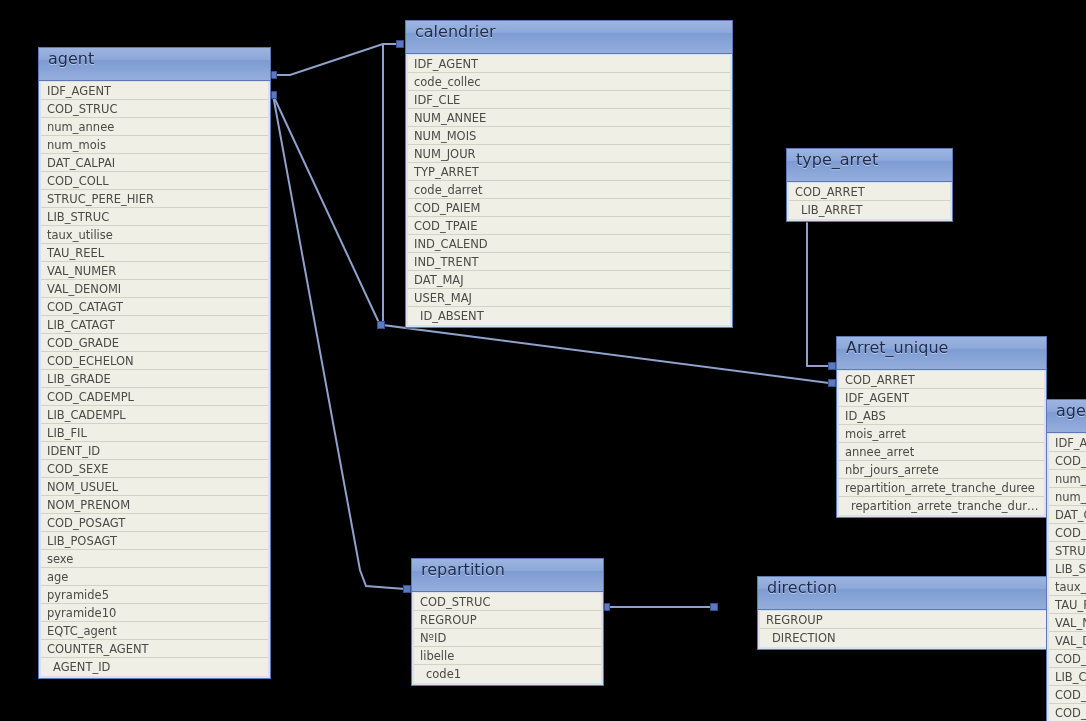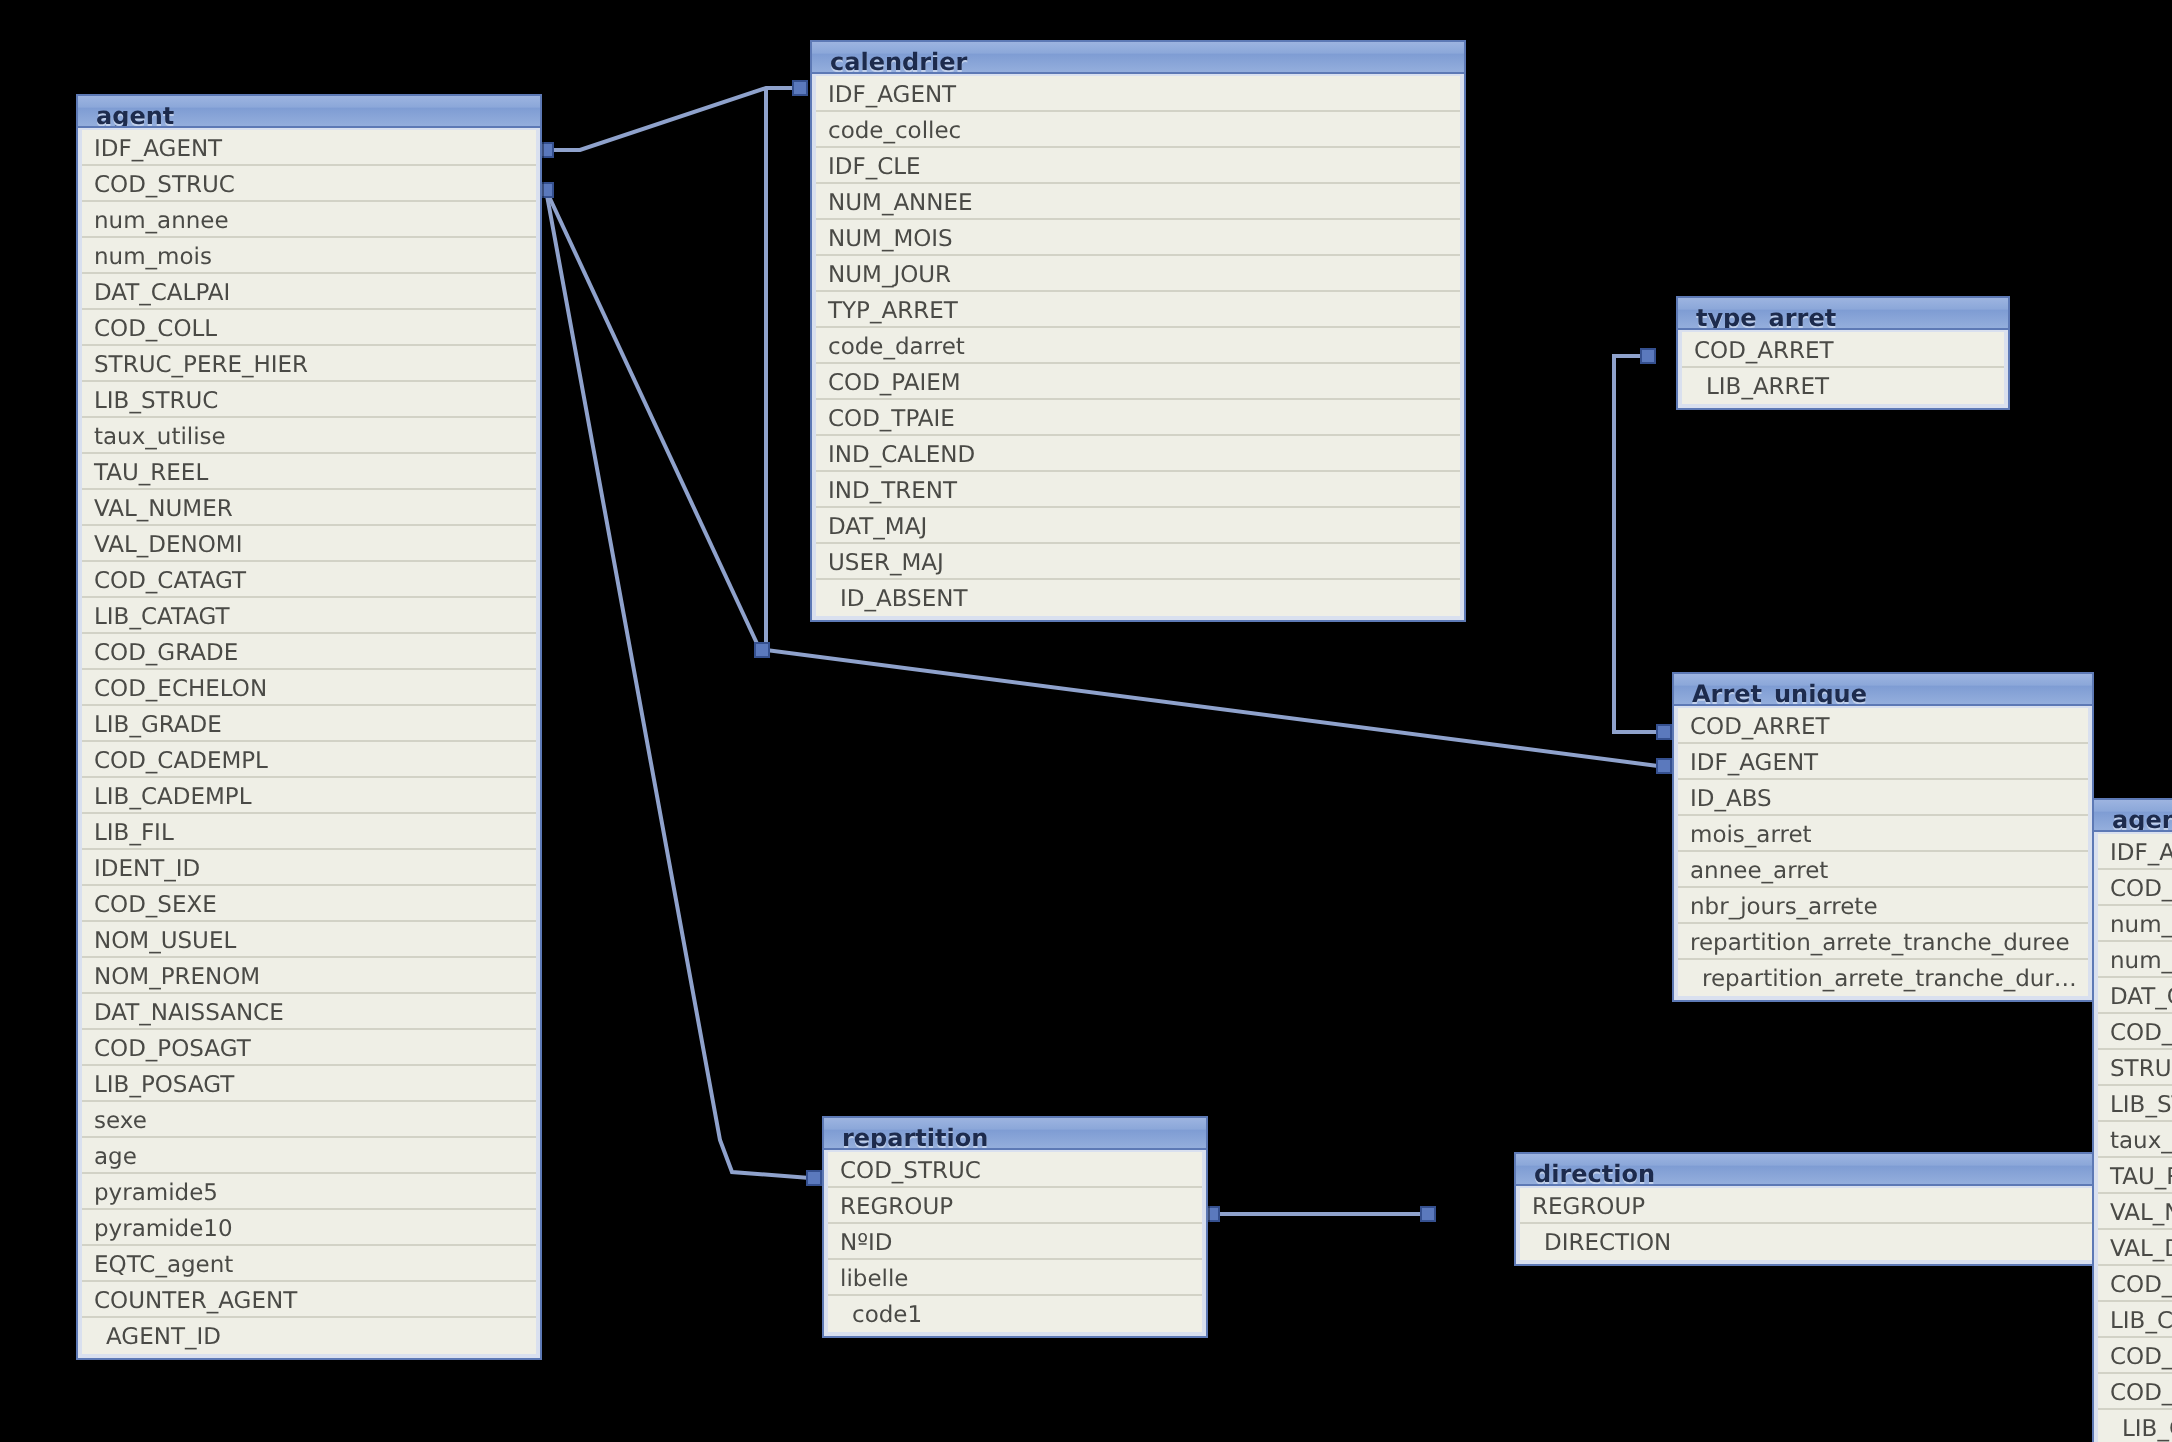--- a/index.html
+++ b/index.html
@@ -28,26 +28,26 @@
   
   .entity {
     position: absolute;
     box-sizing: border-box;
     background: #eceadf;
     border: 1px solid #5d79b5;
     box-shadow: 1px 1px 0 rgba(0,0,0,0.35);
   }
   .entity-header {
     position: relative;
-    height: 16px;
+    height: 33px;
     line-height: 21px;
     padding: 0 0 0 9px;
     box-sizing: border-box;
-    font-size: 12px;
-    font-weight: bold;
+    font-size: 16px;
+    font-weight: normal;
     color: #1d2b4d;
     background: linear-gradient(to bottom,
         #9db4e0 0%,
         #8ba7d9 38%,
         #7e9cd3 39%,
         #94aedc 100%);
     border-bottom: 1px solid #5d79b5;
     text-shadow: 0 1px 0 rgba(255,255,255,0.45);
     overflow: hidden;
     white-space: nowrap;
@@ -116,21 +116,20 @@
         <div class="field">COD_GRADE</div>
         <div class="field">COD_ECHELON</div>
         <div class="field">LIB_GRADE</div>
         <div class="field">COD_CADEMPL</div>
         <div class="field">LIB_CADEMPL</div>
         <div class="field">LIB_FIL</div>
         <div class="field">IDENT_ID</div>
         <div class="field">COD_SEXE</div>
         <div class="field">NOM_USUEL</div>
         <div class="field">NOM_PRENOM</div>
-        <div class="field">DAT_NAISSANCE</div>
         <div class="field">COD_POSAGT</div>
         <div class="field">LIB_POSAGT</div>
         <div class="field">sexe</div>
         <div class="field">age</div>
         <div class="field">pyramide5</div>
         <div class="field">pyramide10</div>
         <div class="field">EQTC_agent</div>
         <div class="field">COUNTER_AGENT</div>
         <div class="field">AGENT_ID</div>
       </div>
@@ -148,21 +147,21 @@
         <div class="field">code_darret</div>
         <div class="field">COD_PAIEM</div>
         <div class="field">COD_TPAIE</div>
         <div class="field">IND_CALEND</div>
         <div class="field">IND_TRENT</div>
         <div class="field">DAT_MAJ</div>
         <div class="field">USER_MAJ</div>
         <div class="field">ID_ABSENT</div>
       </div>
     </div>
-    <div class="entity" style="left: 838px; top: 148px; width: 167px;">
+    <div class="entity" style="left: 786px; top: 148px; width: 167px;">
       <div class="entity-header">type_arret</div>
       <div class="entity-body">
         <div class="field">COD_ARRET</div>
         <div class="field">LIB_ARRET</div>
       </div>
     </div>
     <div class="entity" style="left: 836px; top: 336px; width: 211px;">
       <div class="entity-header">Arret_unique</div>
       <div class="entity-body">
         <div class="field">COD_ARRET</div>

